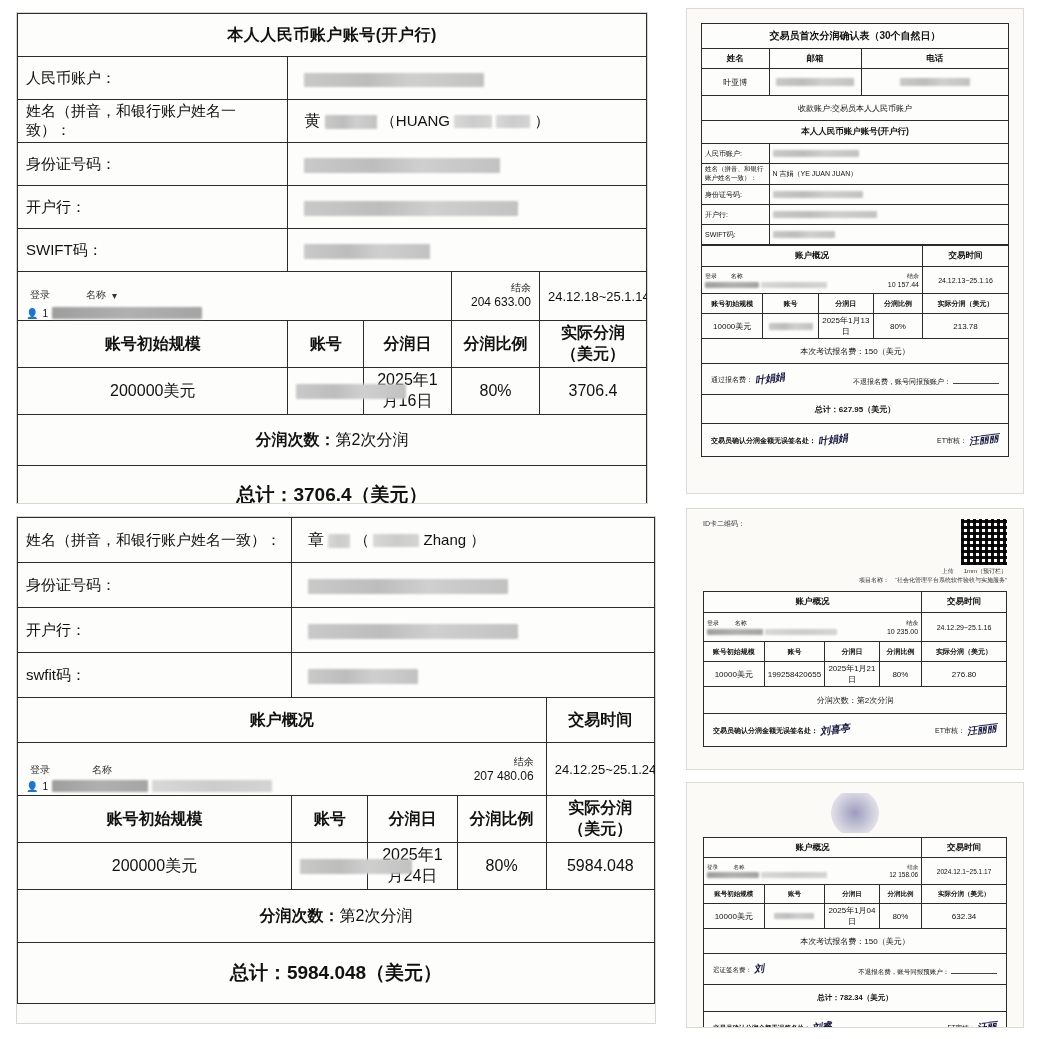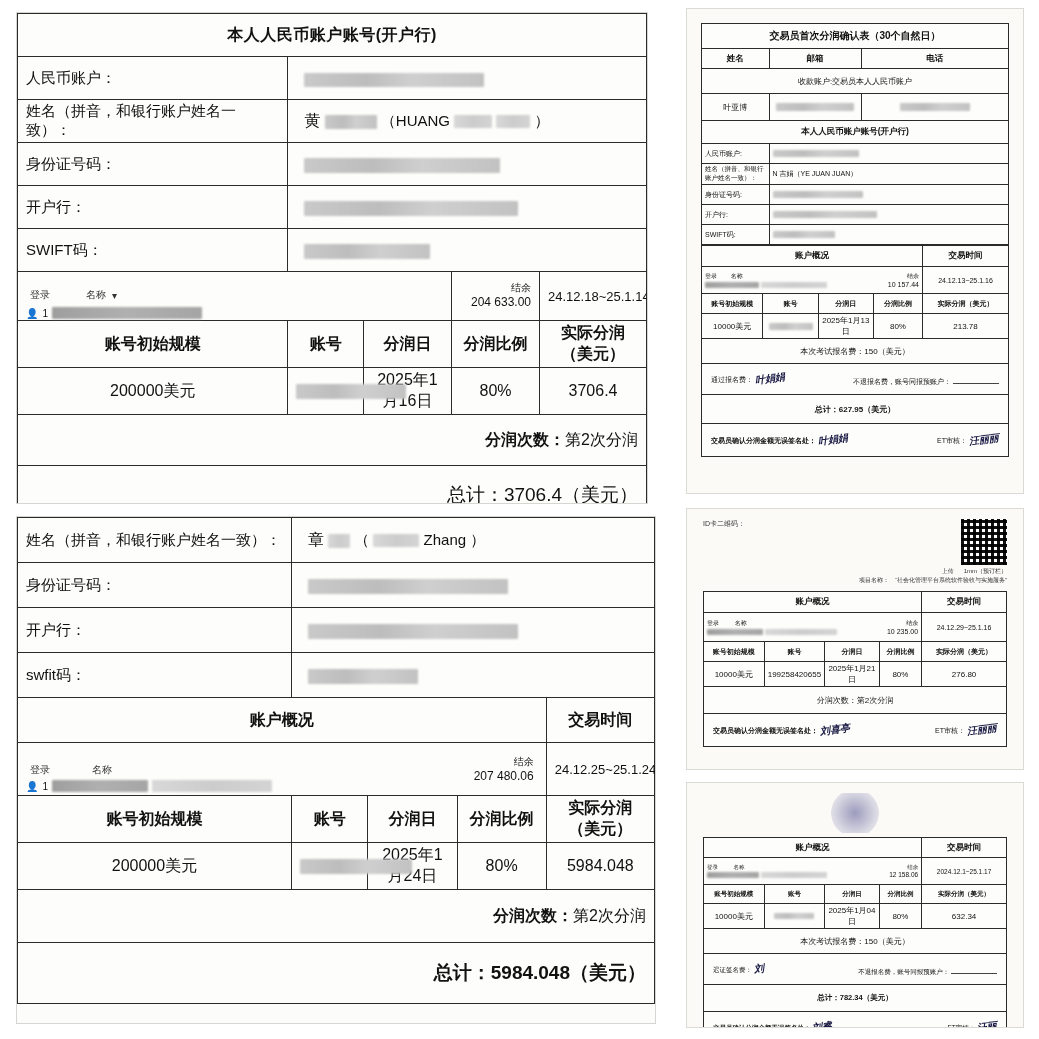--- a/index.html
+++ b/index.html
@@ -71,21 +71,21 @@
   }
   #doc1 table.form { font-size: 15px; }
   #doc1 td { height: 38px; padding: 2px 8px; }
   .t1-title {
     text-align: center;
     font-weight: bold;
     font-size: 16px;
     letter-spacing: 0.5px;
   }
   .lbl { font-size: 15px; }
-  .ctr { text-align: right; }
+  .ctr { text-align: center; }
   .small { font-size: 11px; }
   .hdr-cell {
     text-align: center;
     font-weight: bold;
     font-size: 16px;
   }
   .val-cell { text-align: center; font-size: 16px; }
   .acct-box {
     display: flex;
     align-items: center;
@@ -256,21 +256,21 @@
           <td class="val-cell">2025年1月16日</td>
           <td class="val-cell">80%</td>
           <td class="val-cell">3706.4</td>
         </tr>
         <tr>
           <td colspan="5" class="ctr" style="height:46px;font-size:16px;">
             <span style="font-weight:bold;">分润次数：</span><span>第2次分润</span>
           </td>
         </tr>
         <tr>
-          <td colspan="5" class="ctr" style="height:54px;font-size:19px;font-weight:normal;">总计：3706.4（美元）</td>
+          <td colspan="5" class="ctr" style="height:54px;font-size:19px;font-weight:bold;">总计：3706.4（美元）</td>
         </tr>
 
       </tbody>
         </table>
     </div>
   </div>
 
   <div class="doc" id="doc2">
     <div class="doc-inner" style="padding:14px 14px 10px 14px;box-sizing:border-box;">
       <table class="form">
@@ -282,30 +282,30 @@
         <tbody>
             <tr>
           <td colspan="3" class="t2-title" style="height:22px;">交易员首次分润确认表（30个自然日）</td>
         </tr>
         <tr>
           <td class="mini-b">姓名</td>
           <td class="mini-b">邮箱</td>
           <td class="mini-b">电话</td>
         </tr>
         <tr>
-          <td colspan="3" class="mini-ctr" style="height:22px;">收款账户:交易员本人人民币账户</td>
-        </tr>
-        <tr>
           <td class="mini-ctr" style="height:24px;">叶亚博</td>
           <td class="mini-ctr">
             <span class="redact" style="width:78px;height:8px;"></span>
           </td>
           <td class="mini-ctr">
             <span class="redact" style="width:70px;height:8px;"></span>
           </td>
+        </tr>
+        <tr>
+          <td colspan="3" class="mini-ctr" style="height:22px;">收款账户:交易员本人人民币账户</td>
         </tr>
         <tr>
           <td colspan="3" class="mini-b" style="height:20px;">本人人民币账户账号(开户行)</td>
         </tr>
         <tr>
           <td class="small" style="font-size:7px;">人民币账户:</td>
           <td colspan="2">
             <span class="redact" style="width:86px;height:7px;"></span>
           </td>
         </tr>

